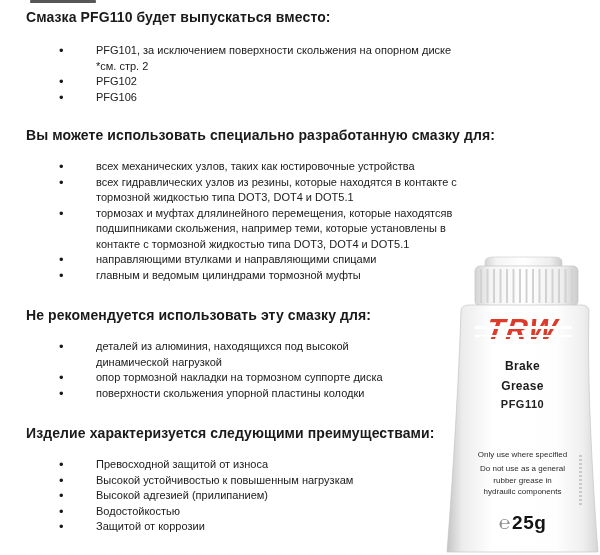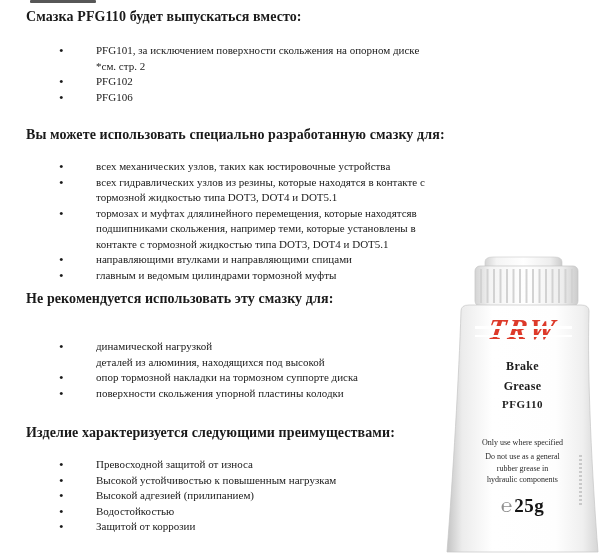--- a/index.html
+++ b/index.html
@@ -1,18 +1,18 @@
 <!DOCTYPE html>
 <html><head>
 <meta charset="utf-8">
 <style>
   html,body { margin:0; padding:0; background:#ffffff; }
   .page {
     position:relative; width:600px; height:555px; background:#ffffff;
-    font-family:Liberation Serif, serif; color:#1d1d1d; overflow:hidden;
+    font-family:Liberation Sans, sans-serif; color:#1d1d1d; overflow:hidden;
   }
   .remnant {
     position:absolute; left:30px; top:0; width:66px; height:3px;
     background:#3a3a3a; border-radius:1px; opacity:.85;
   }
   .hd {
     position:absolute; left:26px; margin:0; font-size:14px; font-weight:bold;
     color:#1a1a1a; white-space:nowrap; letter-spacing:0.1px;
   }
   .bl { position:absolute; left:59px; }
@@ -28,23 +28,23 @@
   .trw {
     top:58px; font-size:29px; font-weight:bold; font-style:italic;
     color:#dd3a2a; letter-spacing:2px; transform:skewX(-8deg);
   }
   .trw-stripe { position:absolute; left:30px; width:97px; background:#ffffff; }
   .stripe1 { top:71px; height:3px; }
   .stripe2 { top:80px; height:2px; }
   .pname { top:101px; font-size:12px; line-height:20px; font-weight:bold; color:#1c1c1c; letter-spacing:.3px; }
   .pcode { top:143px; font-size:11px; font-weight:bold; color:#222; letter-spacing:.5px; }
   .wtitle { top:182px; font-size:9px; font-weight:bold; color:#222; }
-  .wlines { top:182px; font-size:8px; line-height:11.3px; color:#2a2a2a; font-weight:500; }
+  .wlines { top:194px; font-size:8px; line-height:11.3px; color:#2a2a2a; font-weight:500; }
   .wlines .gap { margin-top:3px; }
-  .weight { top:240px; font-size:19px; }
+  .weight { top:257px; font-size:19px; }
   .weight .est { color:#8f8f8f; font-weight:normal; margin-right:2px; }
   .weight .wg { color:#141414; font-weight:bold; letter-spacing:.5px; }
   .fineprint {
     position:absolute; left:134px; top:200px; width:3px; height:50px;
     background:repeating-linear-gradient(0deg,#b9b9b9 0 2px, transparent 2px 4px);
     opacity:.7;
   }
 </style>
 </head>
 <body>
@@ -106,27 +106,27 @@
         </div>
     </div>
     <div class="b">
       <span class="dot">•</span>
       <div class="bt">
           <div class="ln">главным и ведомым цилиндрами тормозной муфты</div>
         </div>
     </div>
   </div>
 
-  <h2 class="hd" style="top:291px">Не рекомендуется использовать эту смазку для:</h2>
+  <h2 class="hd" style="top:307px">Не рекомендуется использовать эту смазку для:</h2>
   <div class="bl" style="top:339px">
     <div class="b">
       <span class="dot">•</span>
       <div class="bt">
+        <div class="ln">деталей из алюминия, находящихся под высокой</div>
         <div class="ln">динамической нагрузкой</div>
-        <div class="ln">деталей из алюминия, находящихся под высокой</div>
       </div>
     </div>
     <div class="b">
       <span class="dot">•</span>
       <div class="bt">
           <div class="ln">опор тормозной накладки на тормозном суппорте диска</div>
         </div>
     </div>
     <div class="b">
       <span class="dot">•</span>

